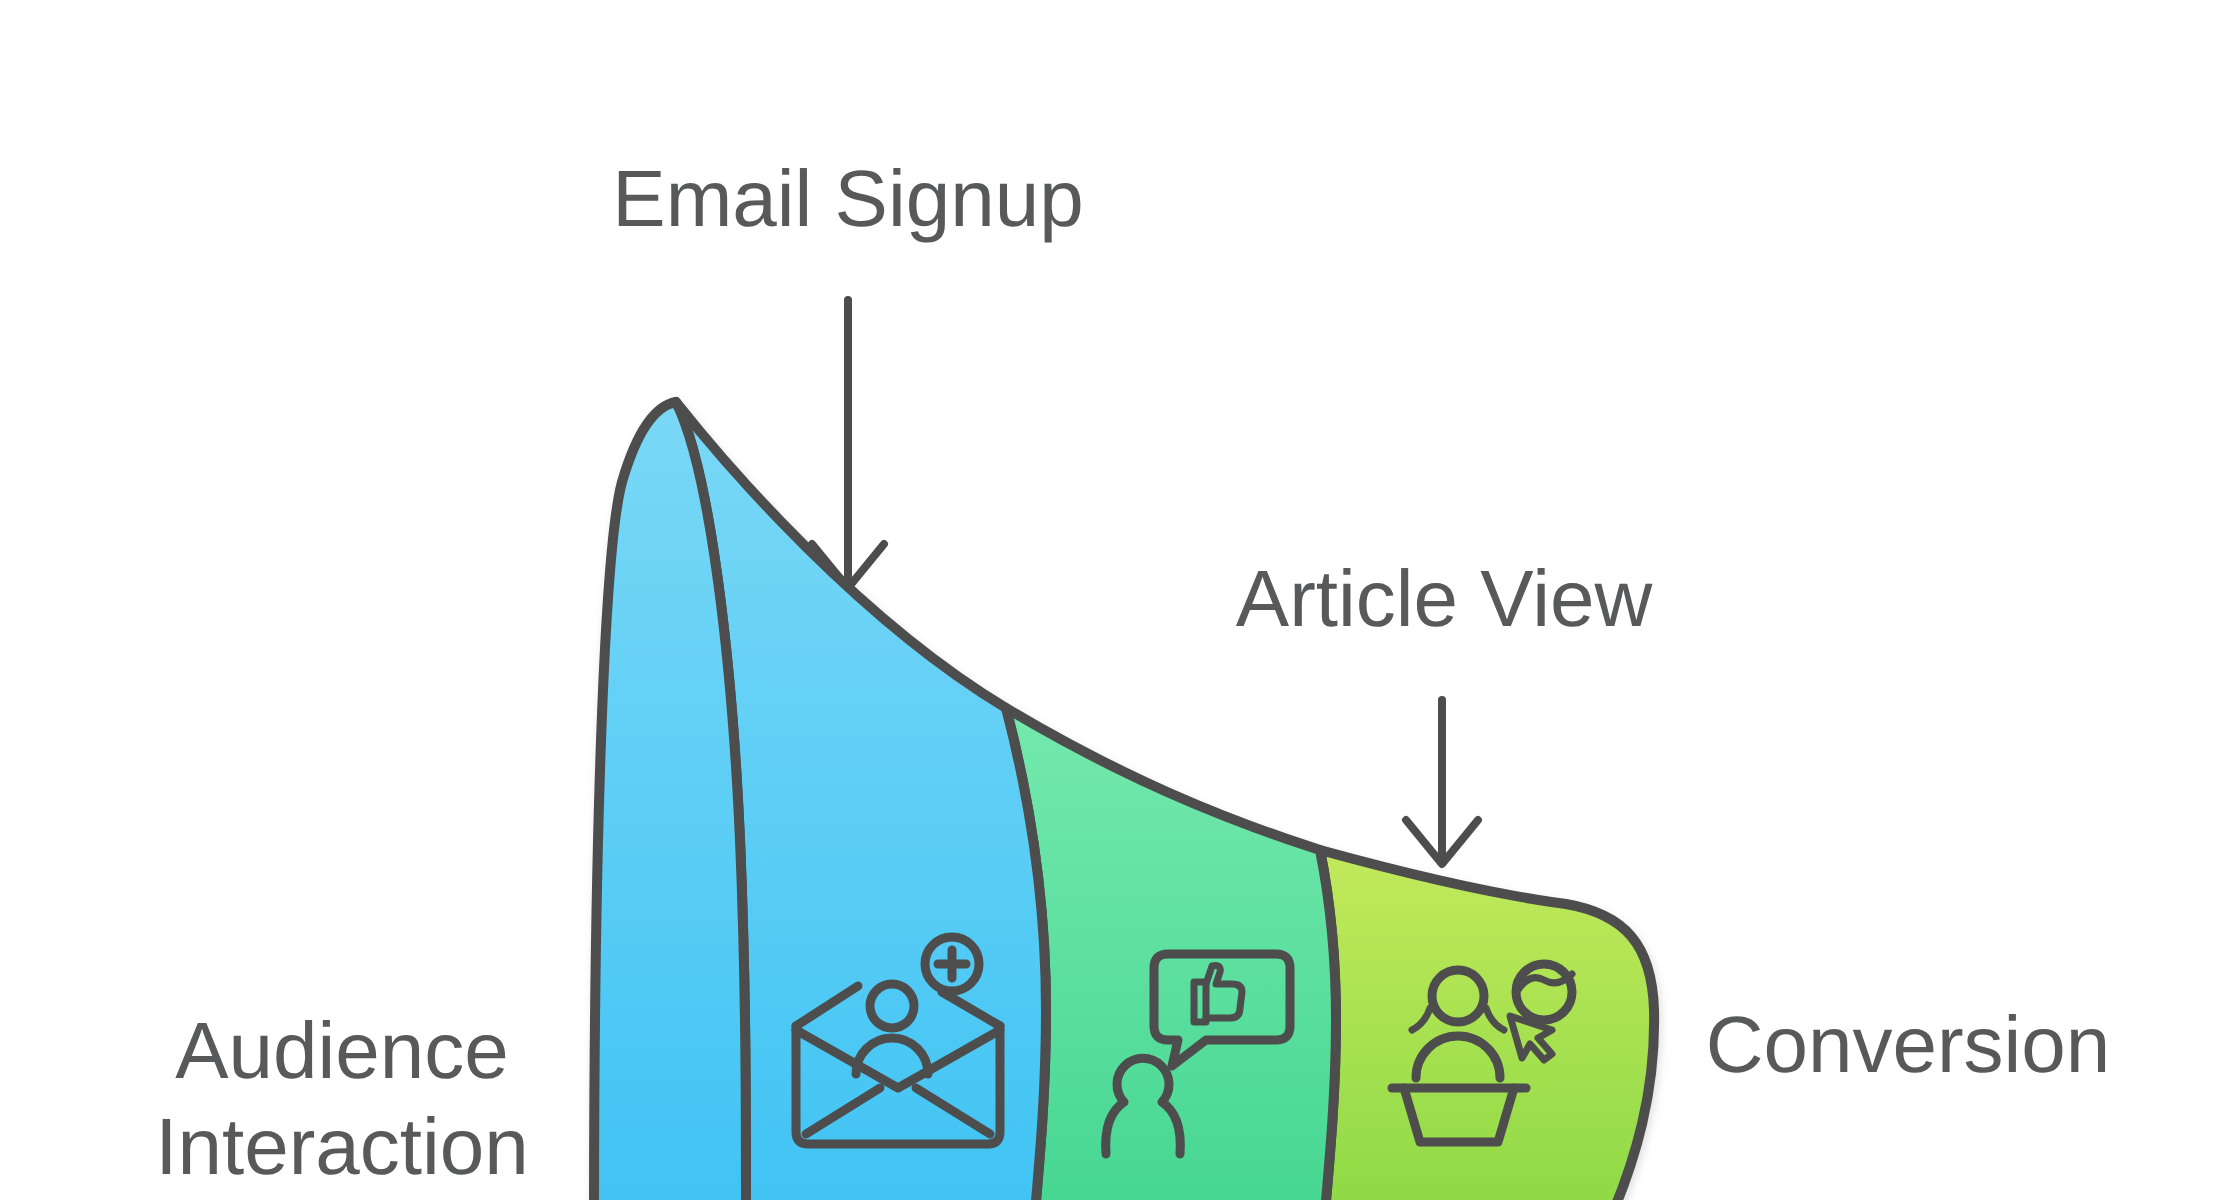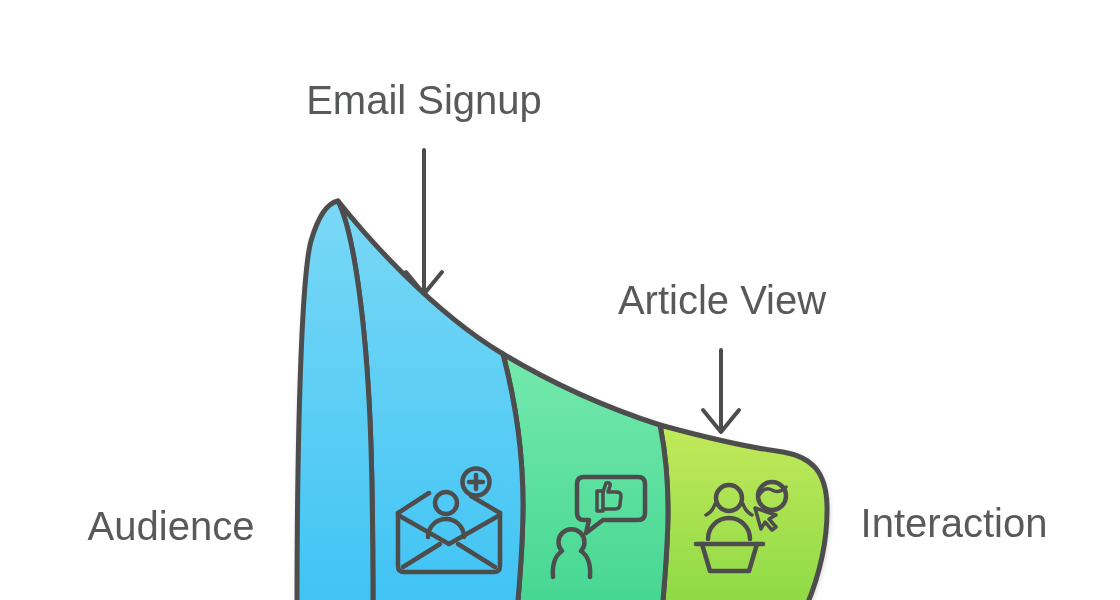--- a/index.html
+++ b/index.html
@@ -119,16 +119,17 @@
       </g>
     </g>
   </svg>
 
   <div class="label" id="label-email">Email Signup</div>
 
   <div class="label" id="label-article">Article View</div>
 
   <div class="label" id="label-audience">
     <div>Audience</div>
+    <div>Interaction</div>
   </div>
 
-  <div class="label" id="label-conversion">Interaction</div>
+  <div class="label" id="label-conversion">Conversion</div>
 </div>
 
 </body></html>

